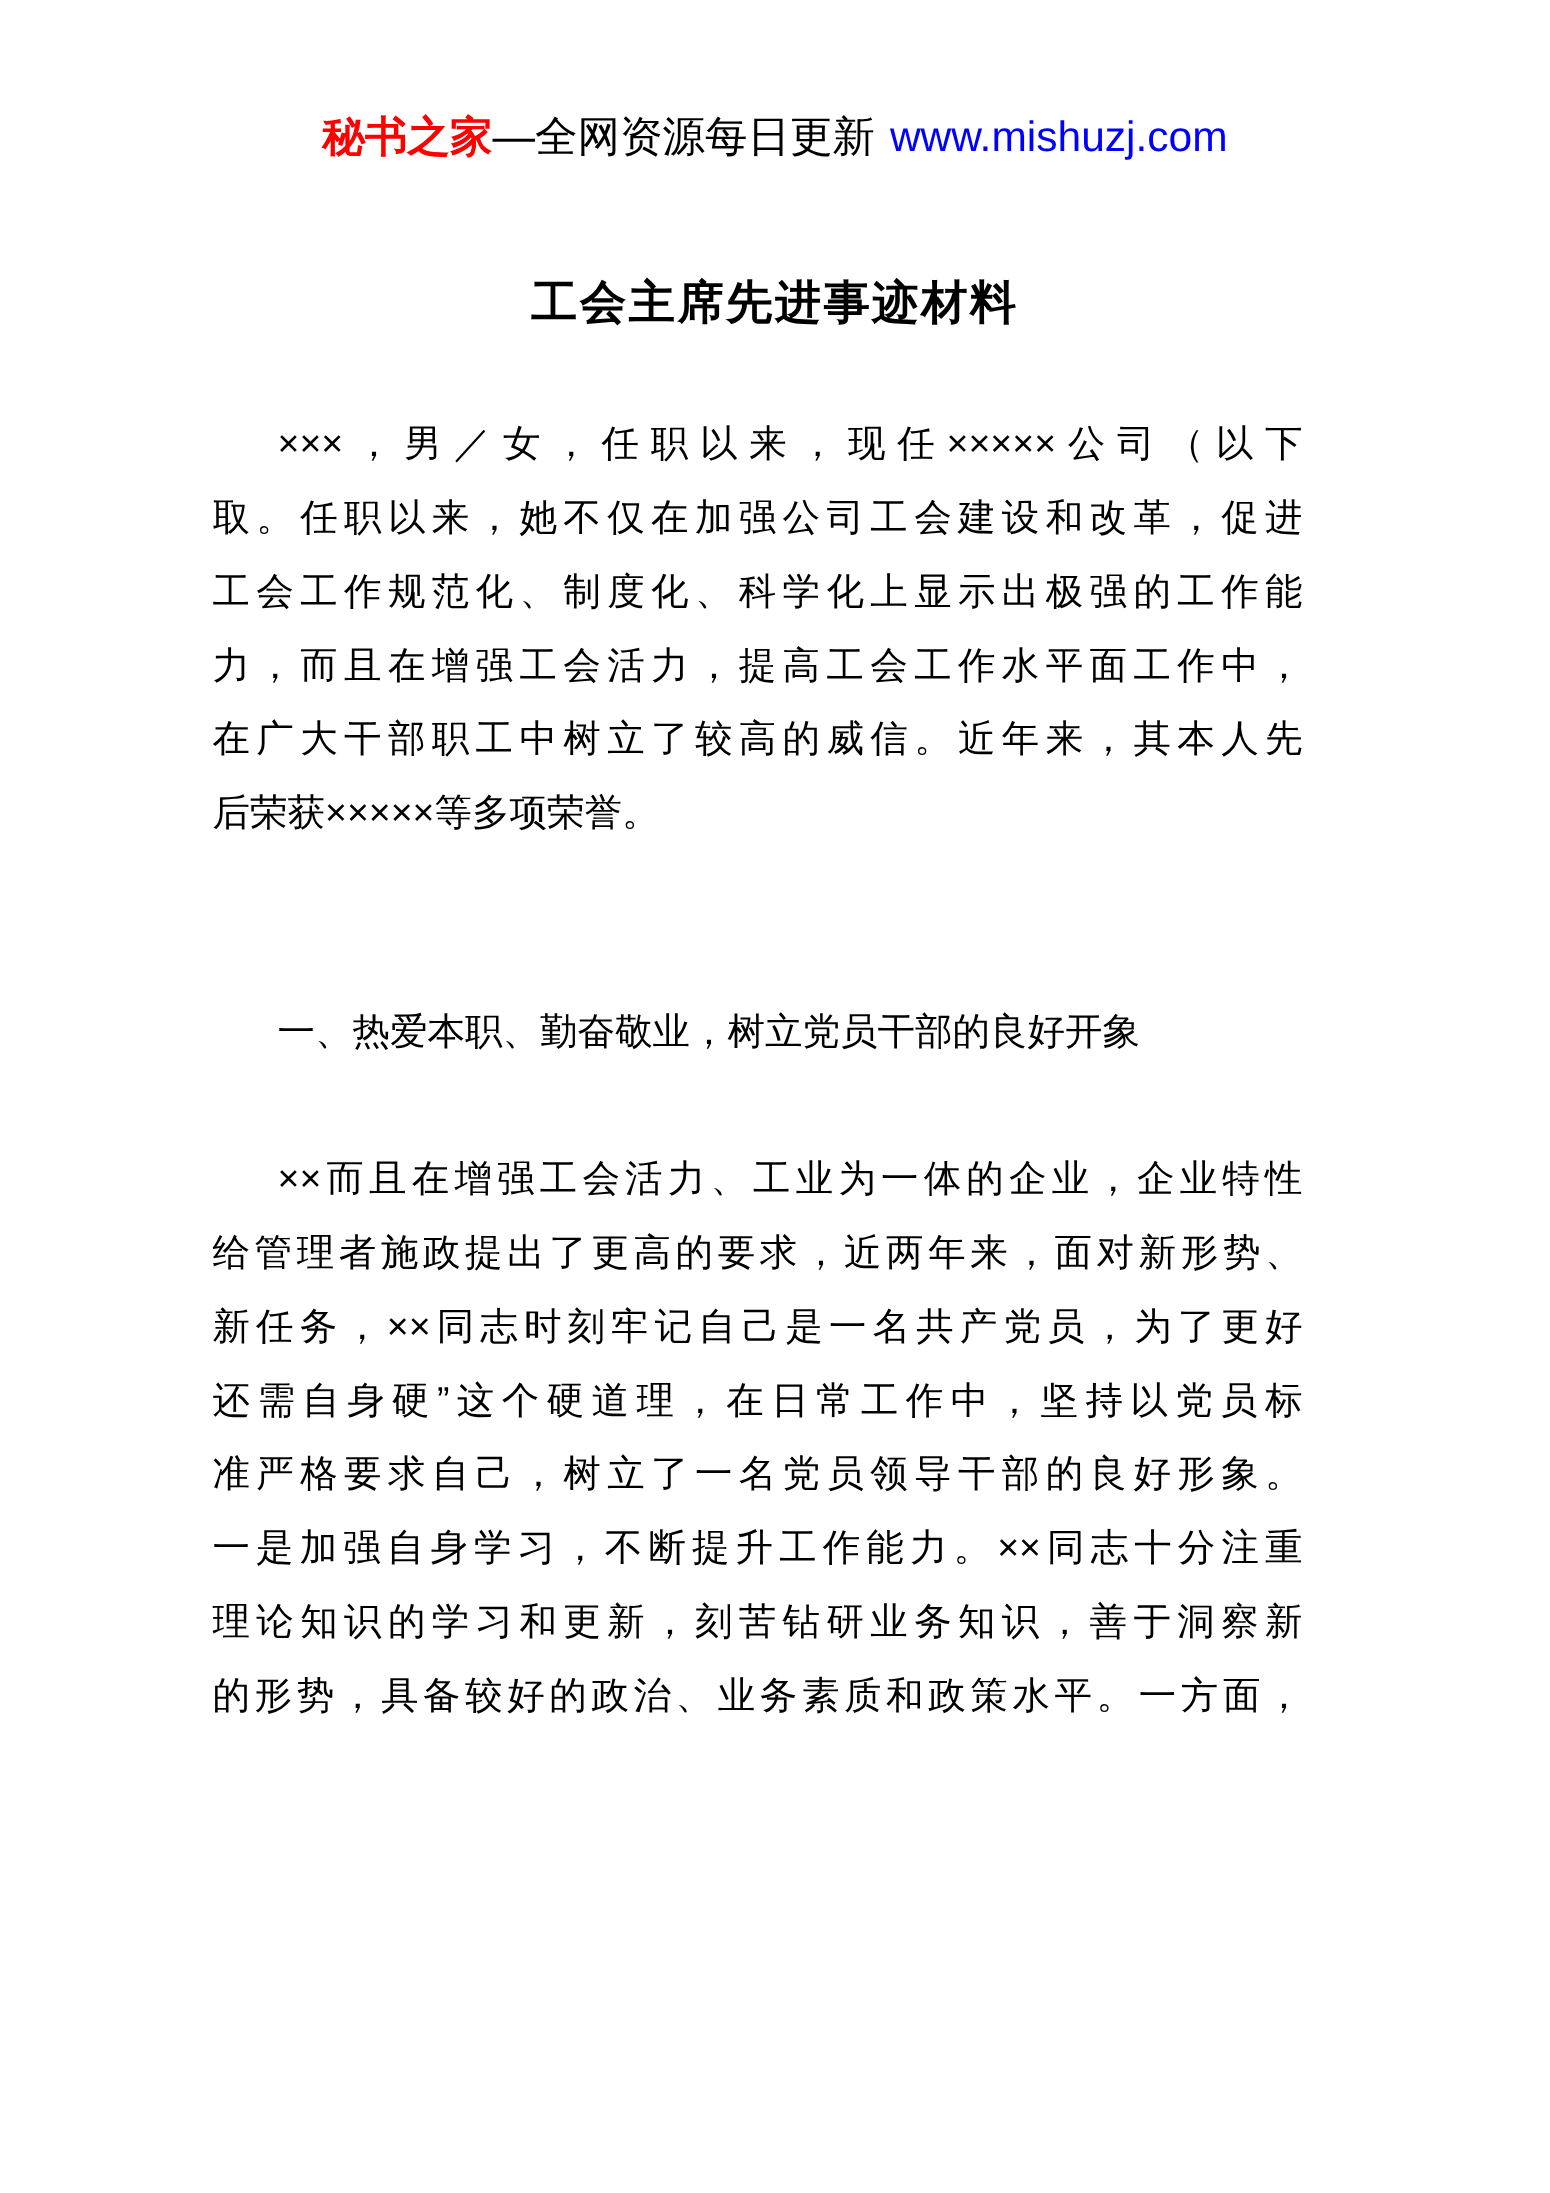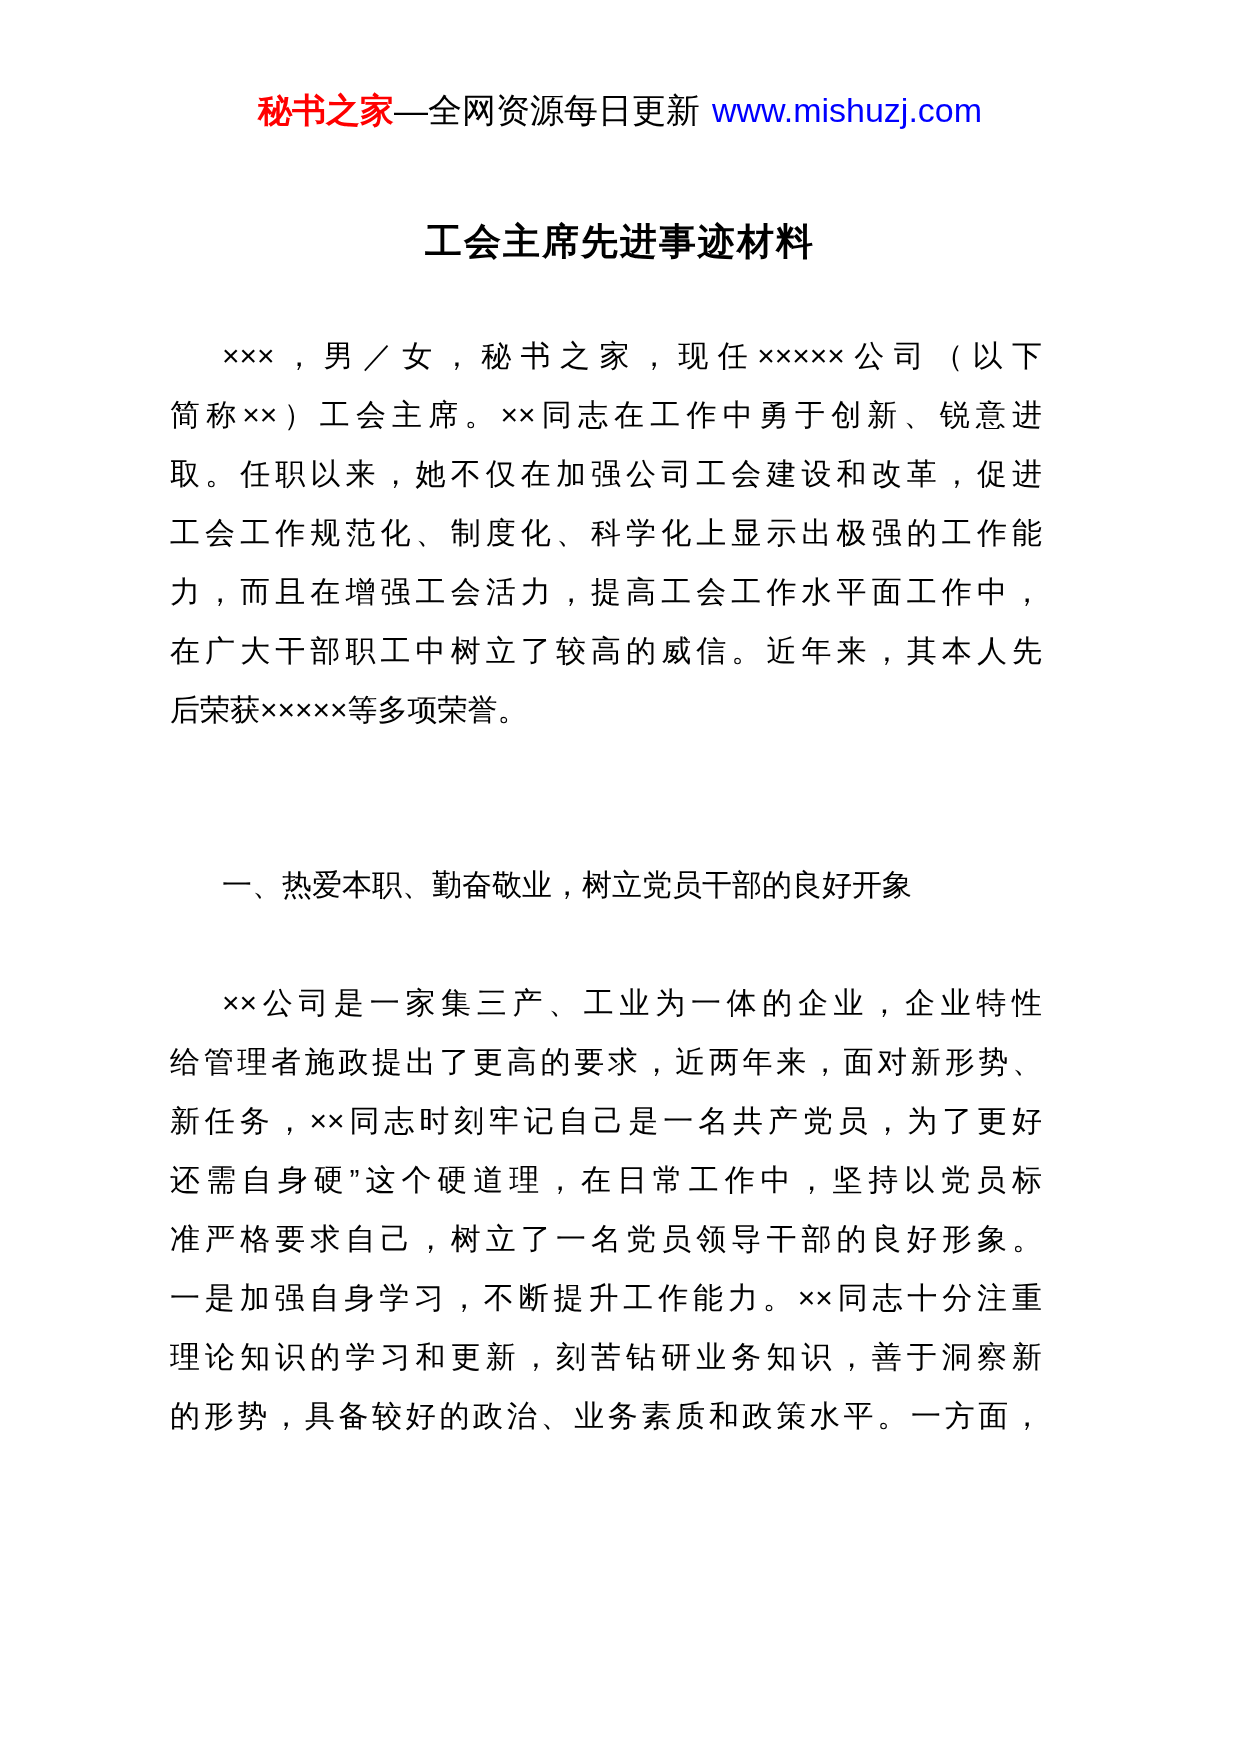--- a/index.html
+++ b/index.html
@@ -80,33 +80,32 @@
 
   <div class="doc-header">
     <span class="brand">秘书之家</span><span class="tagline">—全网资源每日更新</span><a class="url">www.mishuzj.com</a>
   </div>
 
   <h1 class="doc-title">工会主席先进事迹材料</h1>
 
   <div class="content">
 
     <div>
-      <div class="line indent">×××，男／女，秘书之家，现任×××××公司（以下</div>
-      <div class="line">简称××）工会主席。××同志在工作中勇于创新、锐意进</div>
+      <div class="line indent">×××，男／女，任职以来，现任×××××公司（以下</div>
       <div class="line">取。任职以来，她不仅在加强公司工会建设和改革，促进</div>
       <div class="line">工会工作规范化、制度化、科学化上显示出极强的工作能</div>
       <div class="line">力，而且在增强工会活力，提高工会工作水平面工作中，</div>
       <div class="line">在广大干部职工中树立了较高的威信。近年来，其本人先</div>
       <div class="line flush-left">后荣获×××××等多项荣誉。</div>
     </div>
 
     <div class="line flush-left indent section-heading">一、热爱本职、勤奋敬业，树立党员干部的良好开象</div>
 
     <div class="para-2">
-      <div class="line indent">××公司是一家集三产、工业为一体的企业，企业特性</div>
+      <div class="line indent">××而且在增强工会活力、工业为一体的企业，企业特性</div>
       <div class="line">给管理者施政提出了更高的要求，近两年来，面对新形势、</div>
       <div class="line">新任务，××同志时刻牢记自己是一名共产党员，为了更好</div>
       <div class="line">还需自身硬”这个硬道理，在日常工作中，坚持以党员标</div>
       <div class="line">准严格要求自己，树立了一名党员领导干部的良好形象。</div>
       <div class="line">一是加强自身学习，不断提升工作能力。××同志十分注重</div>
       <div class="line">理论知识的学习和更新，刻苦钻研业务知识，善于洞察新</div>
       <div class="line">的形势，具备较好的政治、业务素质和政策水平。一方面，</div>
     </div>
 
   </div>

